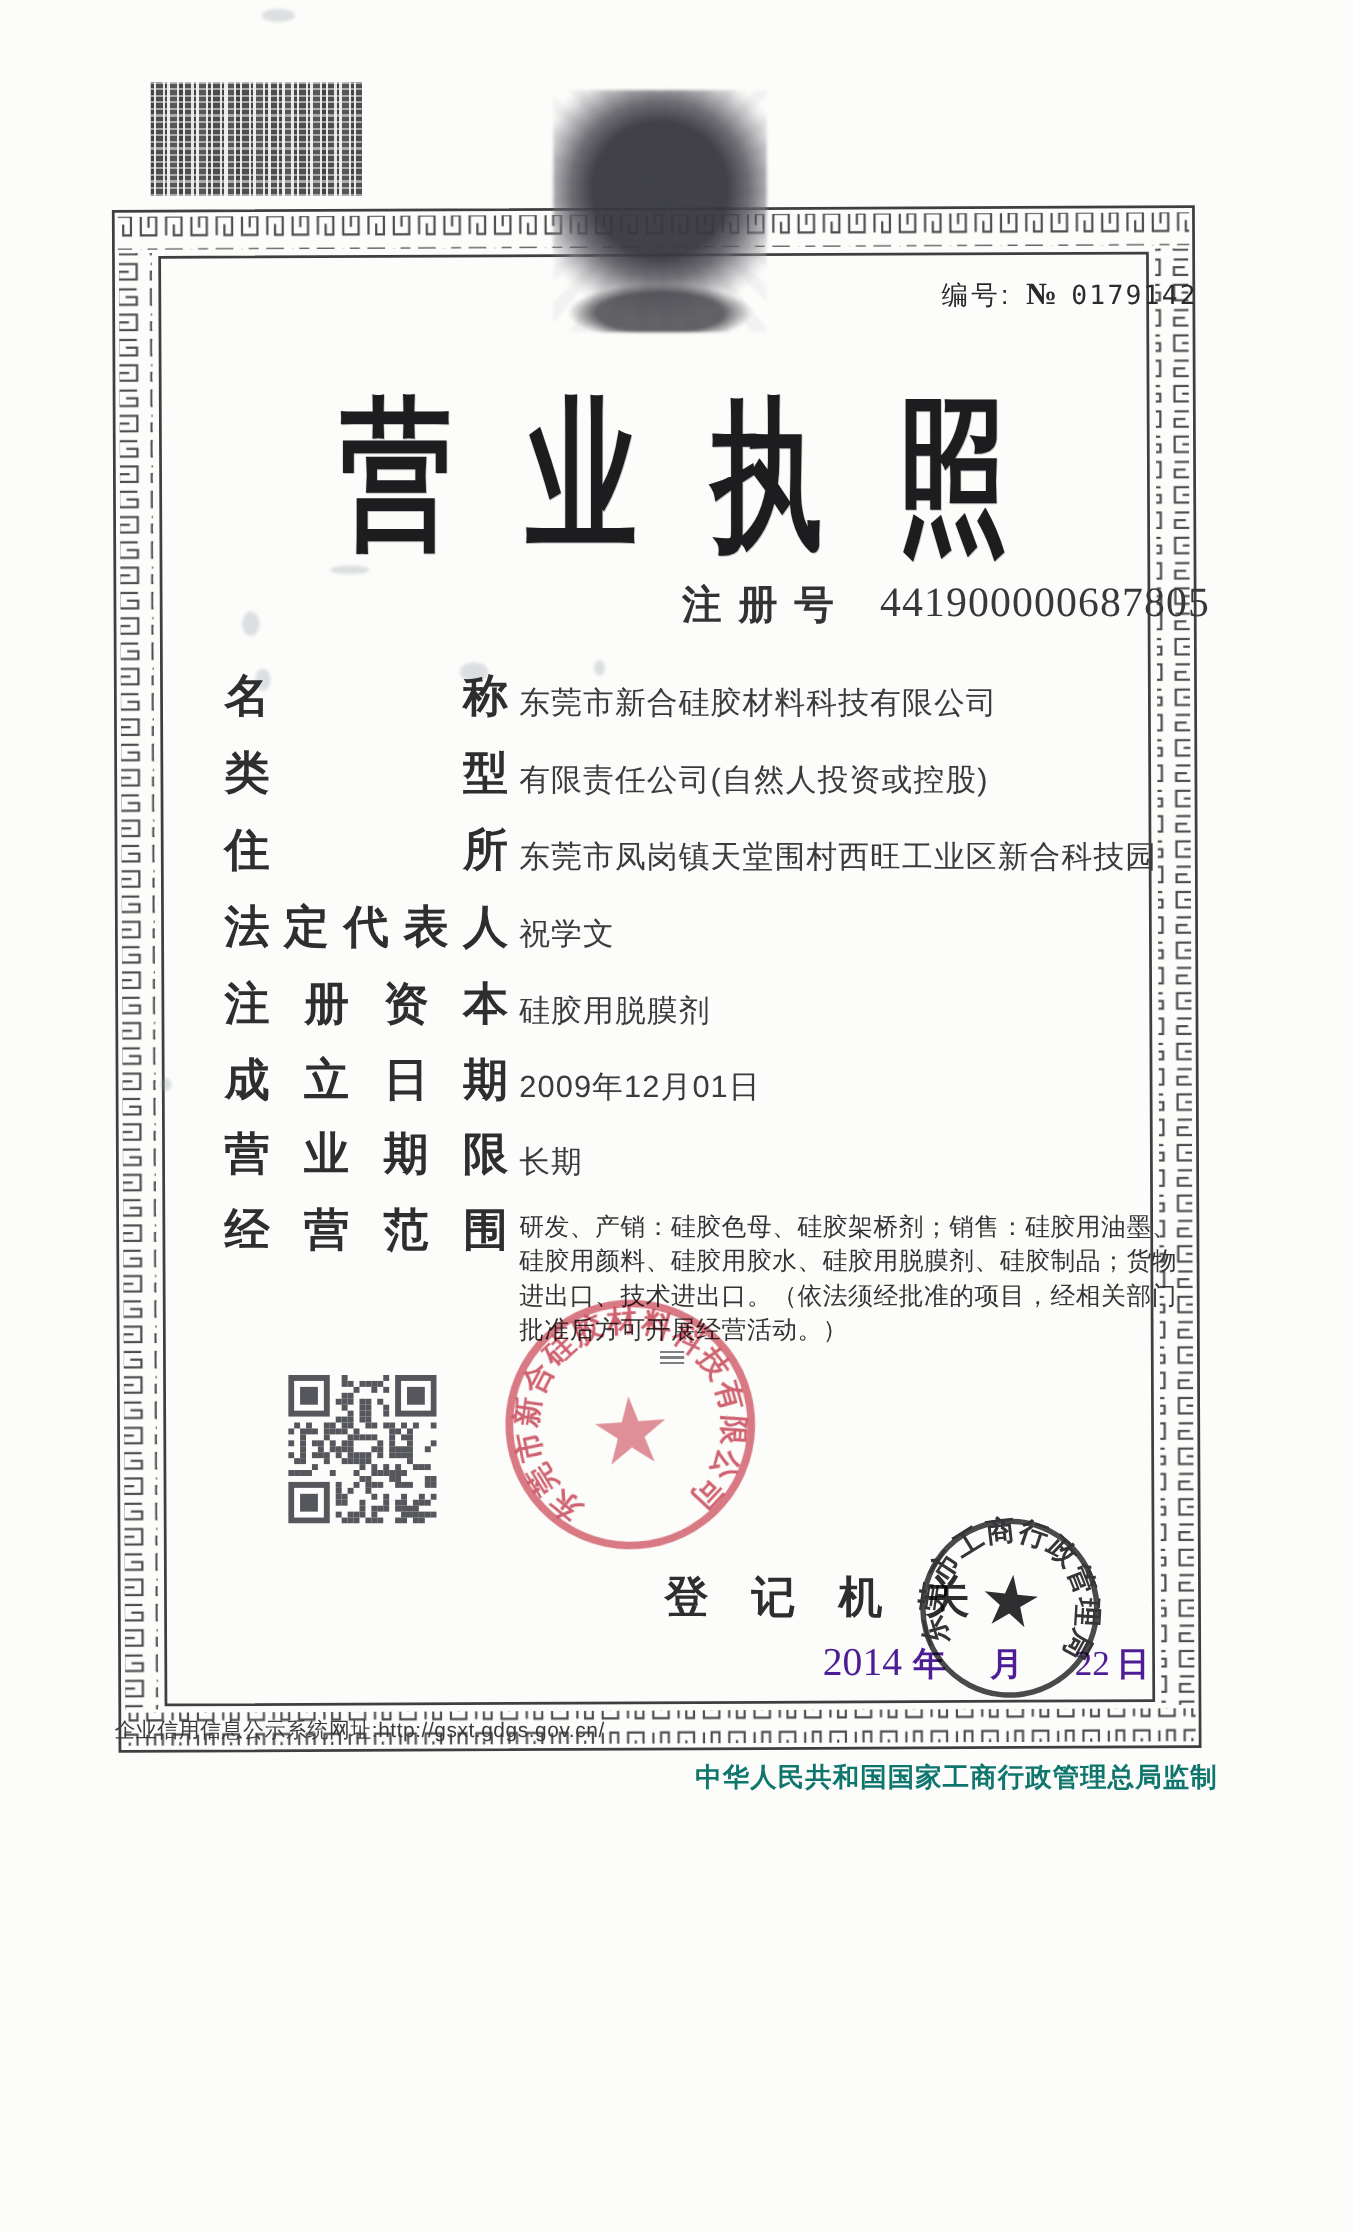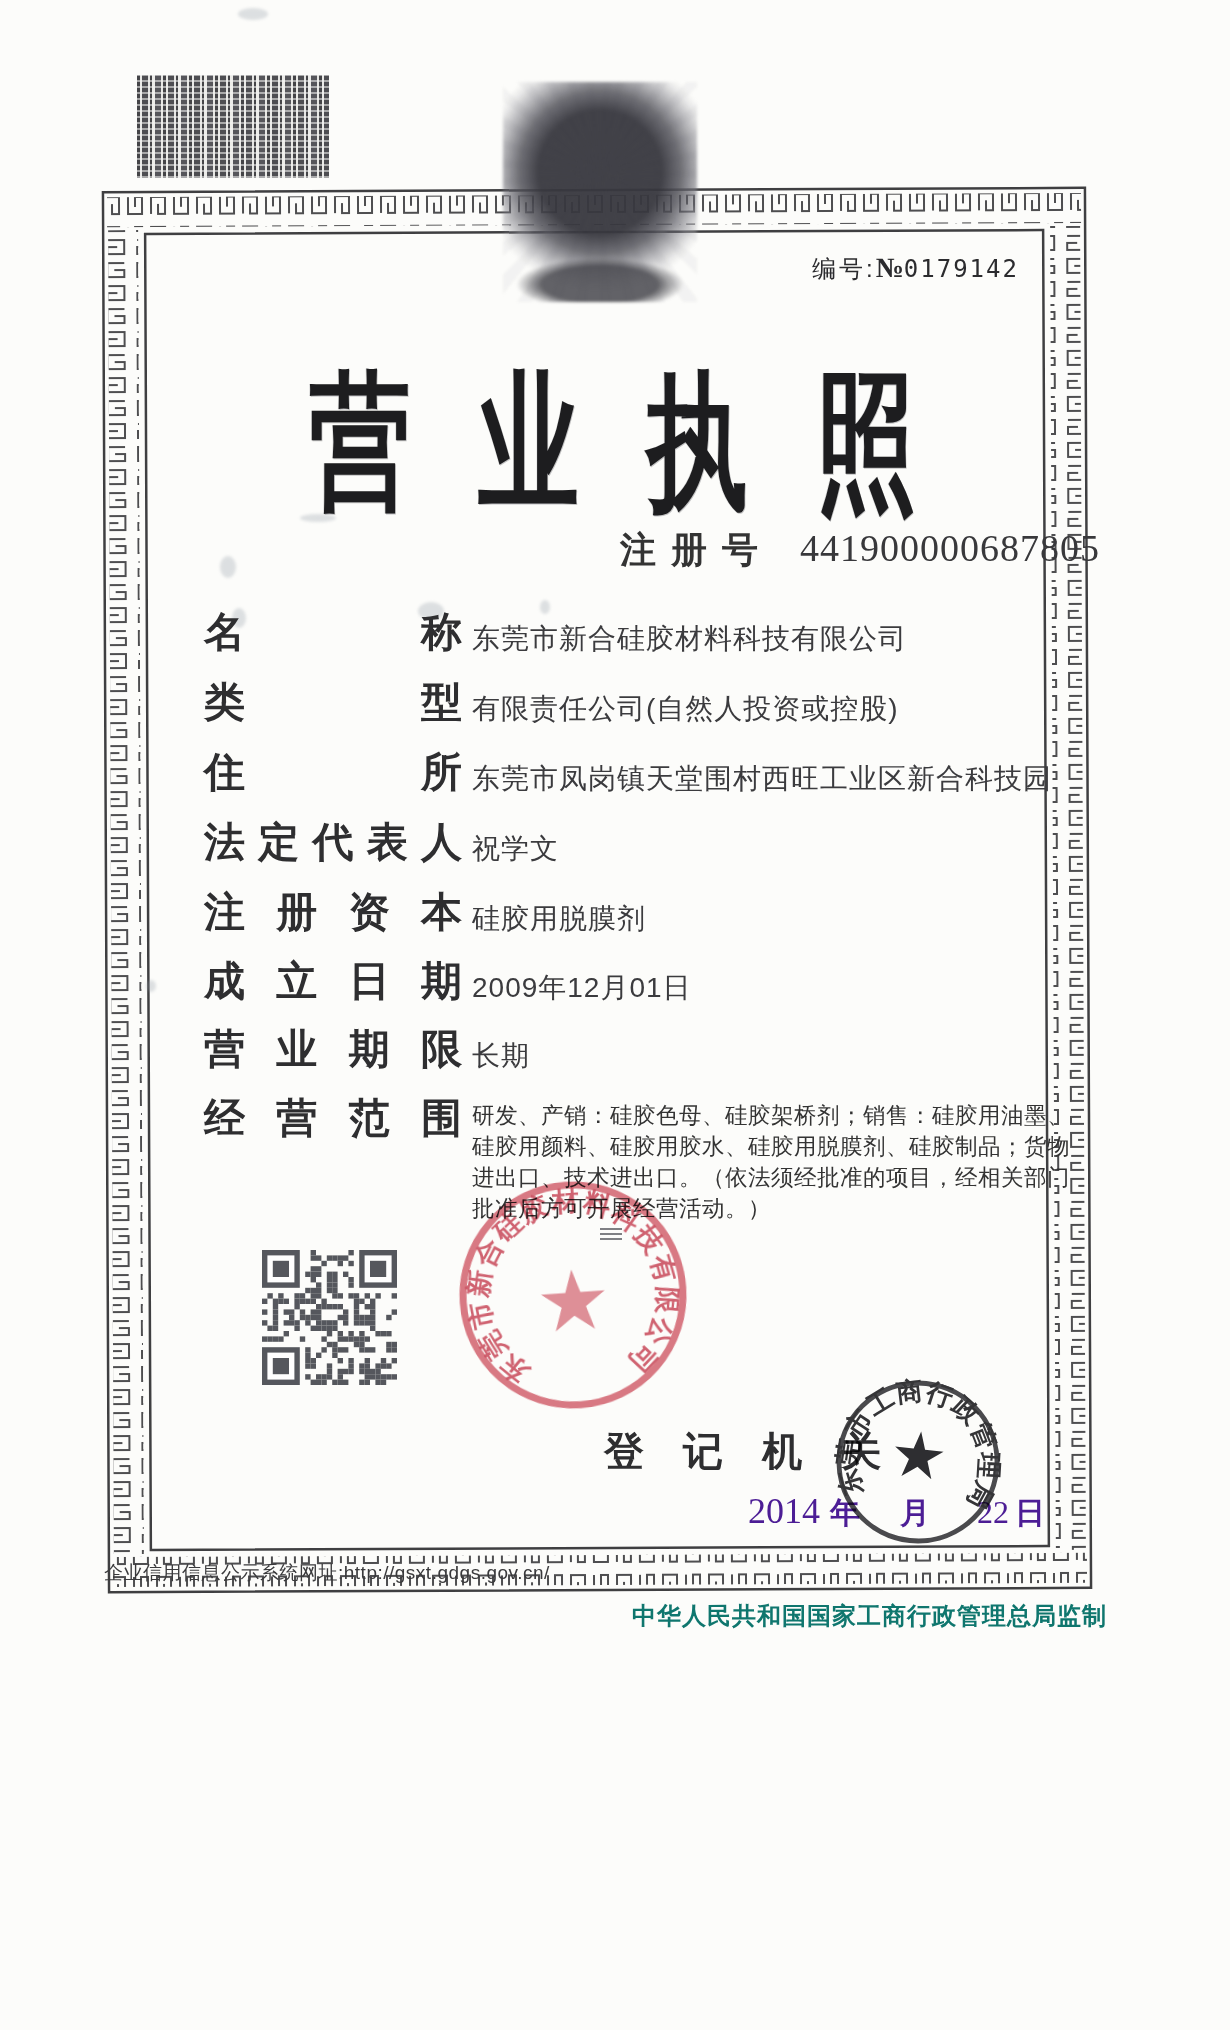--- a/index.html
+++ b/index.html
@@ -31,27 +31,27 @@
       radial-gradient(ellipse 54% 15% at 50% 92%, rgba(70,70,76,.85) 0 55%, rgba(70,70,76,.35) 70%, transparent 80%),
       radial-gradient(circle at 50% 41%, rgba(55,55,62,.95) 0 38%, rgba(80,80,88,.82) 50%, rgba(115,115,124,.45) 62%, rgba(150,150,158,.18) 69%, transparent 74%),
       repeating-conic-gradient(from 10deg at 50% 42%, rgba(210,210,212,.22) 0 5deg, transparent 5deg 11deg);
     filter:blur(1.6px);
   }
 
   
   .frame{left:104px;top:188px;z-index:1;transform:rotate(-.25deg);}
 
   
-  .serial{left:812px;top:252px;z-index:4;display:flex;align-items:baseline;color:#2b2b2e;}
+  .serial{left:856px;top:252px;z-index:4;display:flex;align-items:baseline;gap:13px;color:#2b2b2e;}
   .serial .lab{font-size:24px;letter-spacing:3px;}
   .serial .no-mark{font-family:"Liberation Serif",serif;font-weight:bold;font-size:28px;}
   .serial .num{font-family:"DejaVu Sans Mono",monospace;font-size:24px;letter-spacing:2px;}
 
   
-  .title-wrap{left:104px;top:344px;width:986px;text-align:center;z-index:4;}
+  .title-wrap{left:104px;top:334px;width:986px;text-align:center;z-index:4;}
   .title-wrap span{
     display:inline-block;white-space:nowrap;
     font-size:148px;font-weight:bold;color:#1d1d1f;
     letter-spacing:100px;margin-right:-100px;
     transform:scaleX(.68);
     text-shadow:1px 1px 0 rgba(90,90,95,.35), -1px 0 0 rgba(120,120,125,.25);
   }
 
   
   .regno{left:0;top:526px;width:1230px;z-index:4;}

